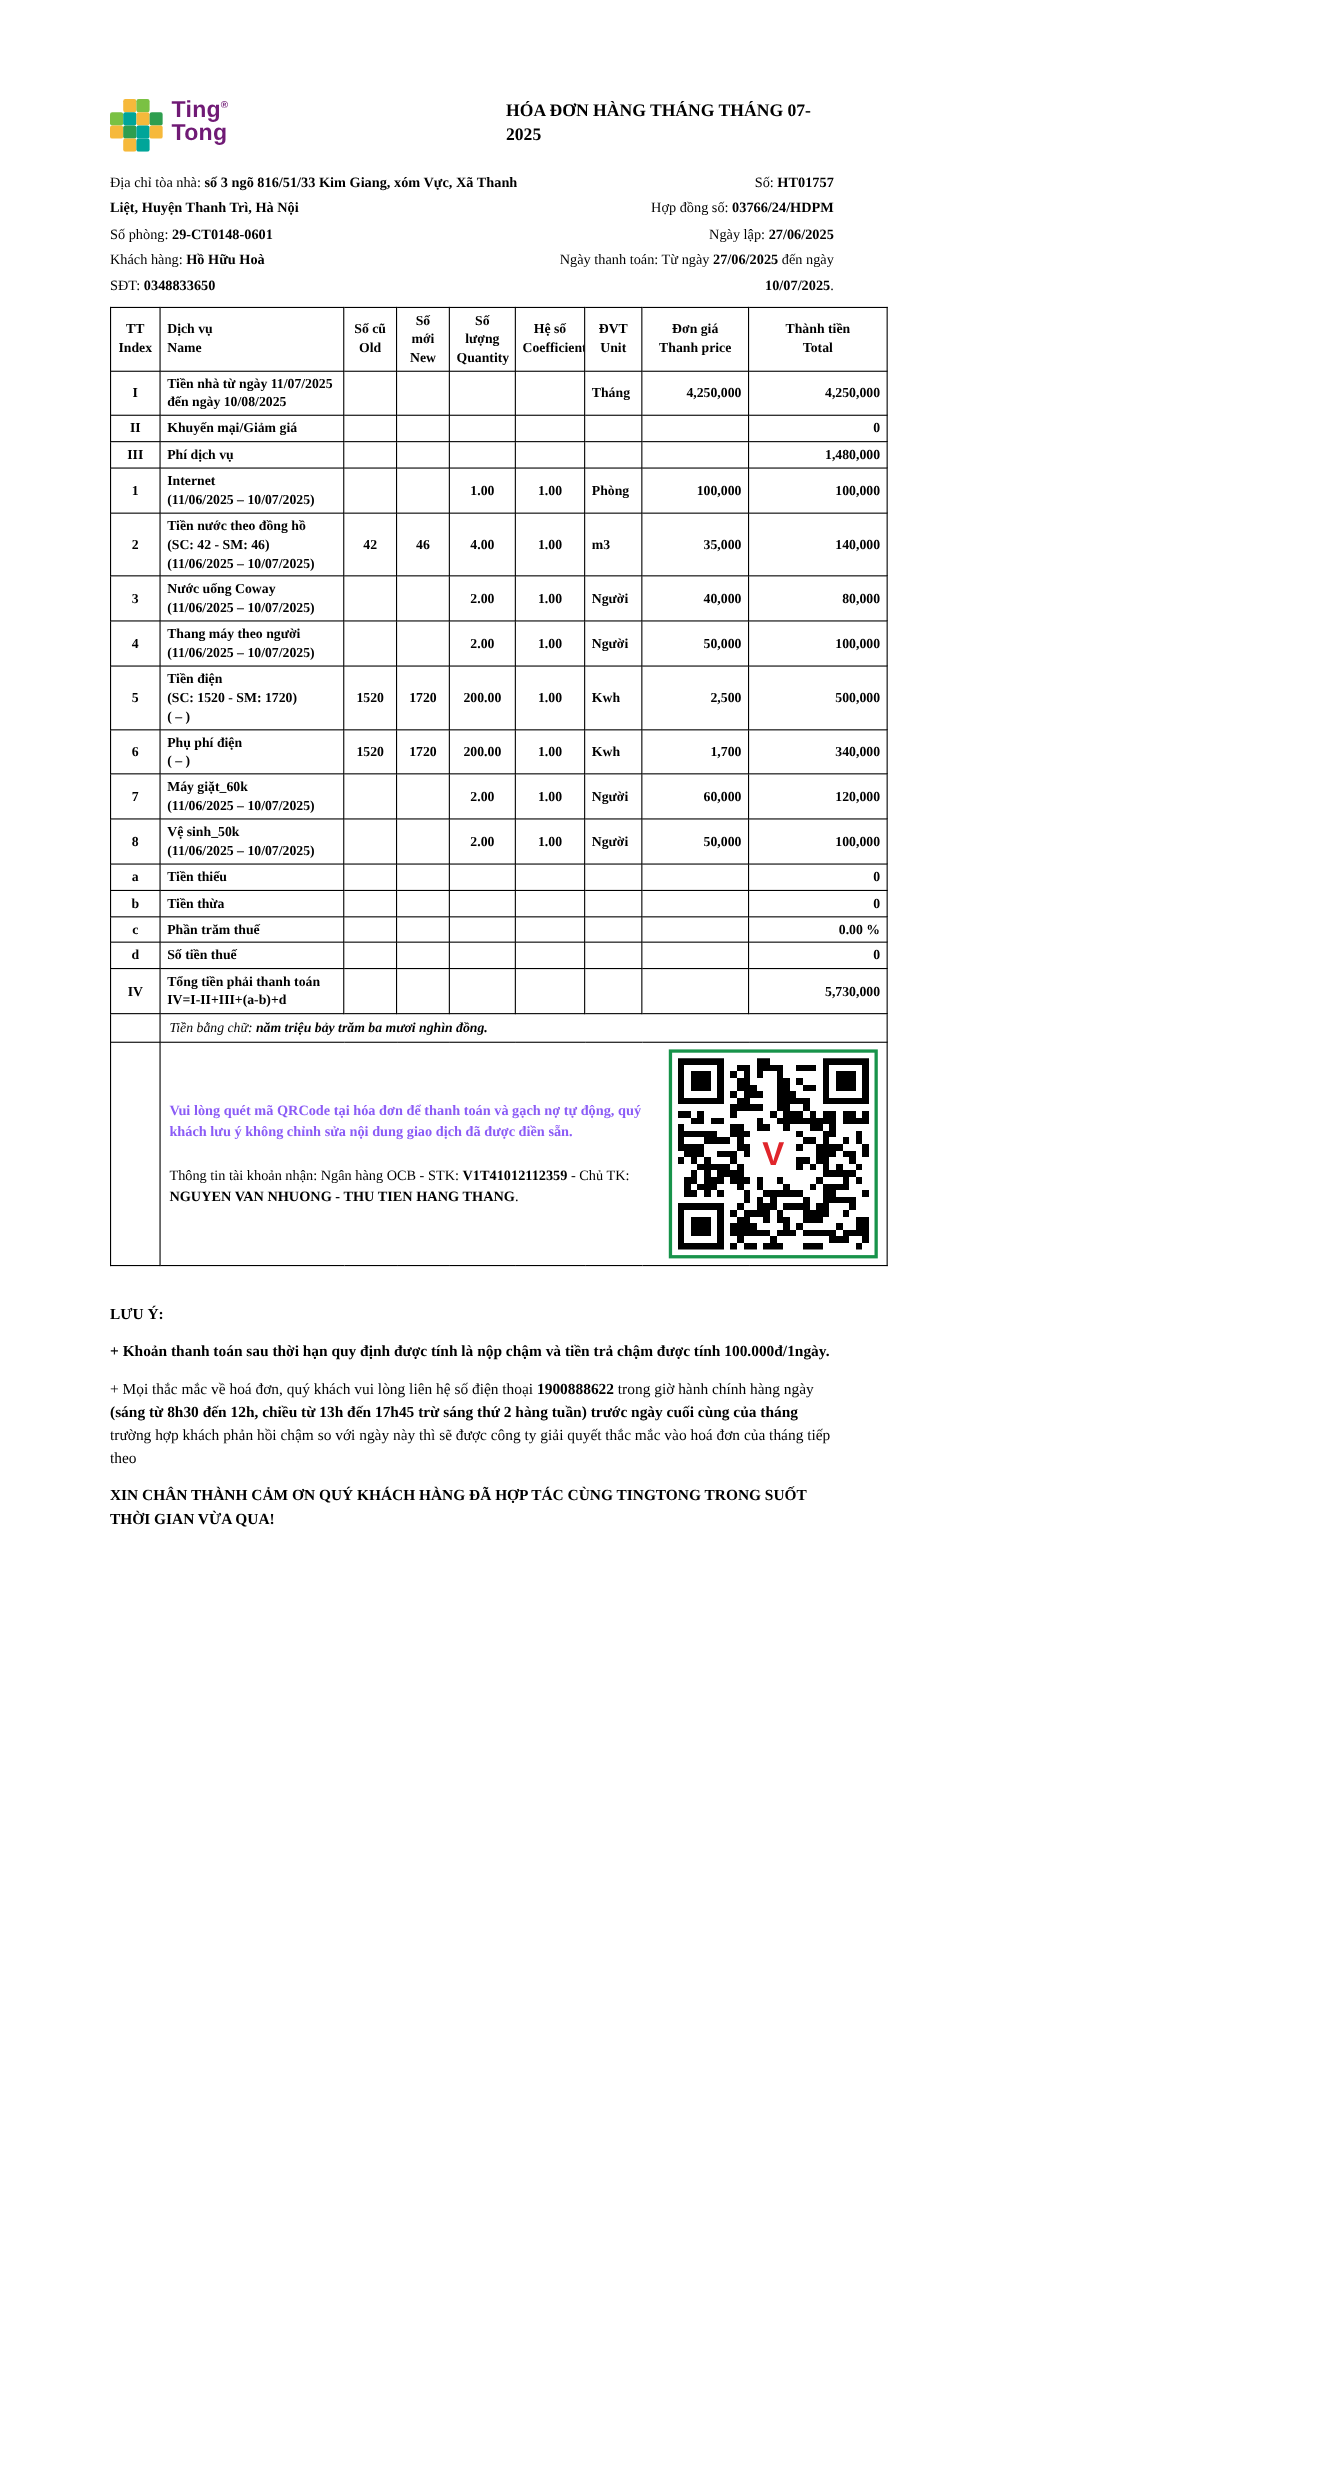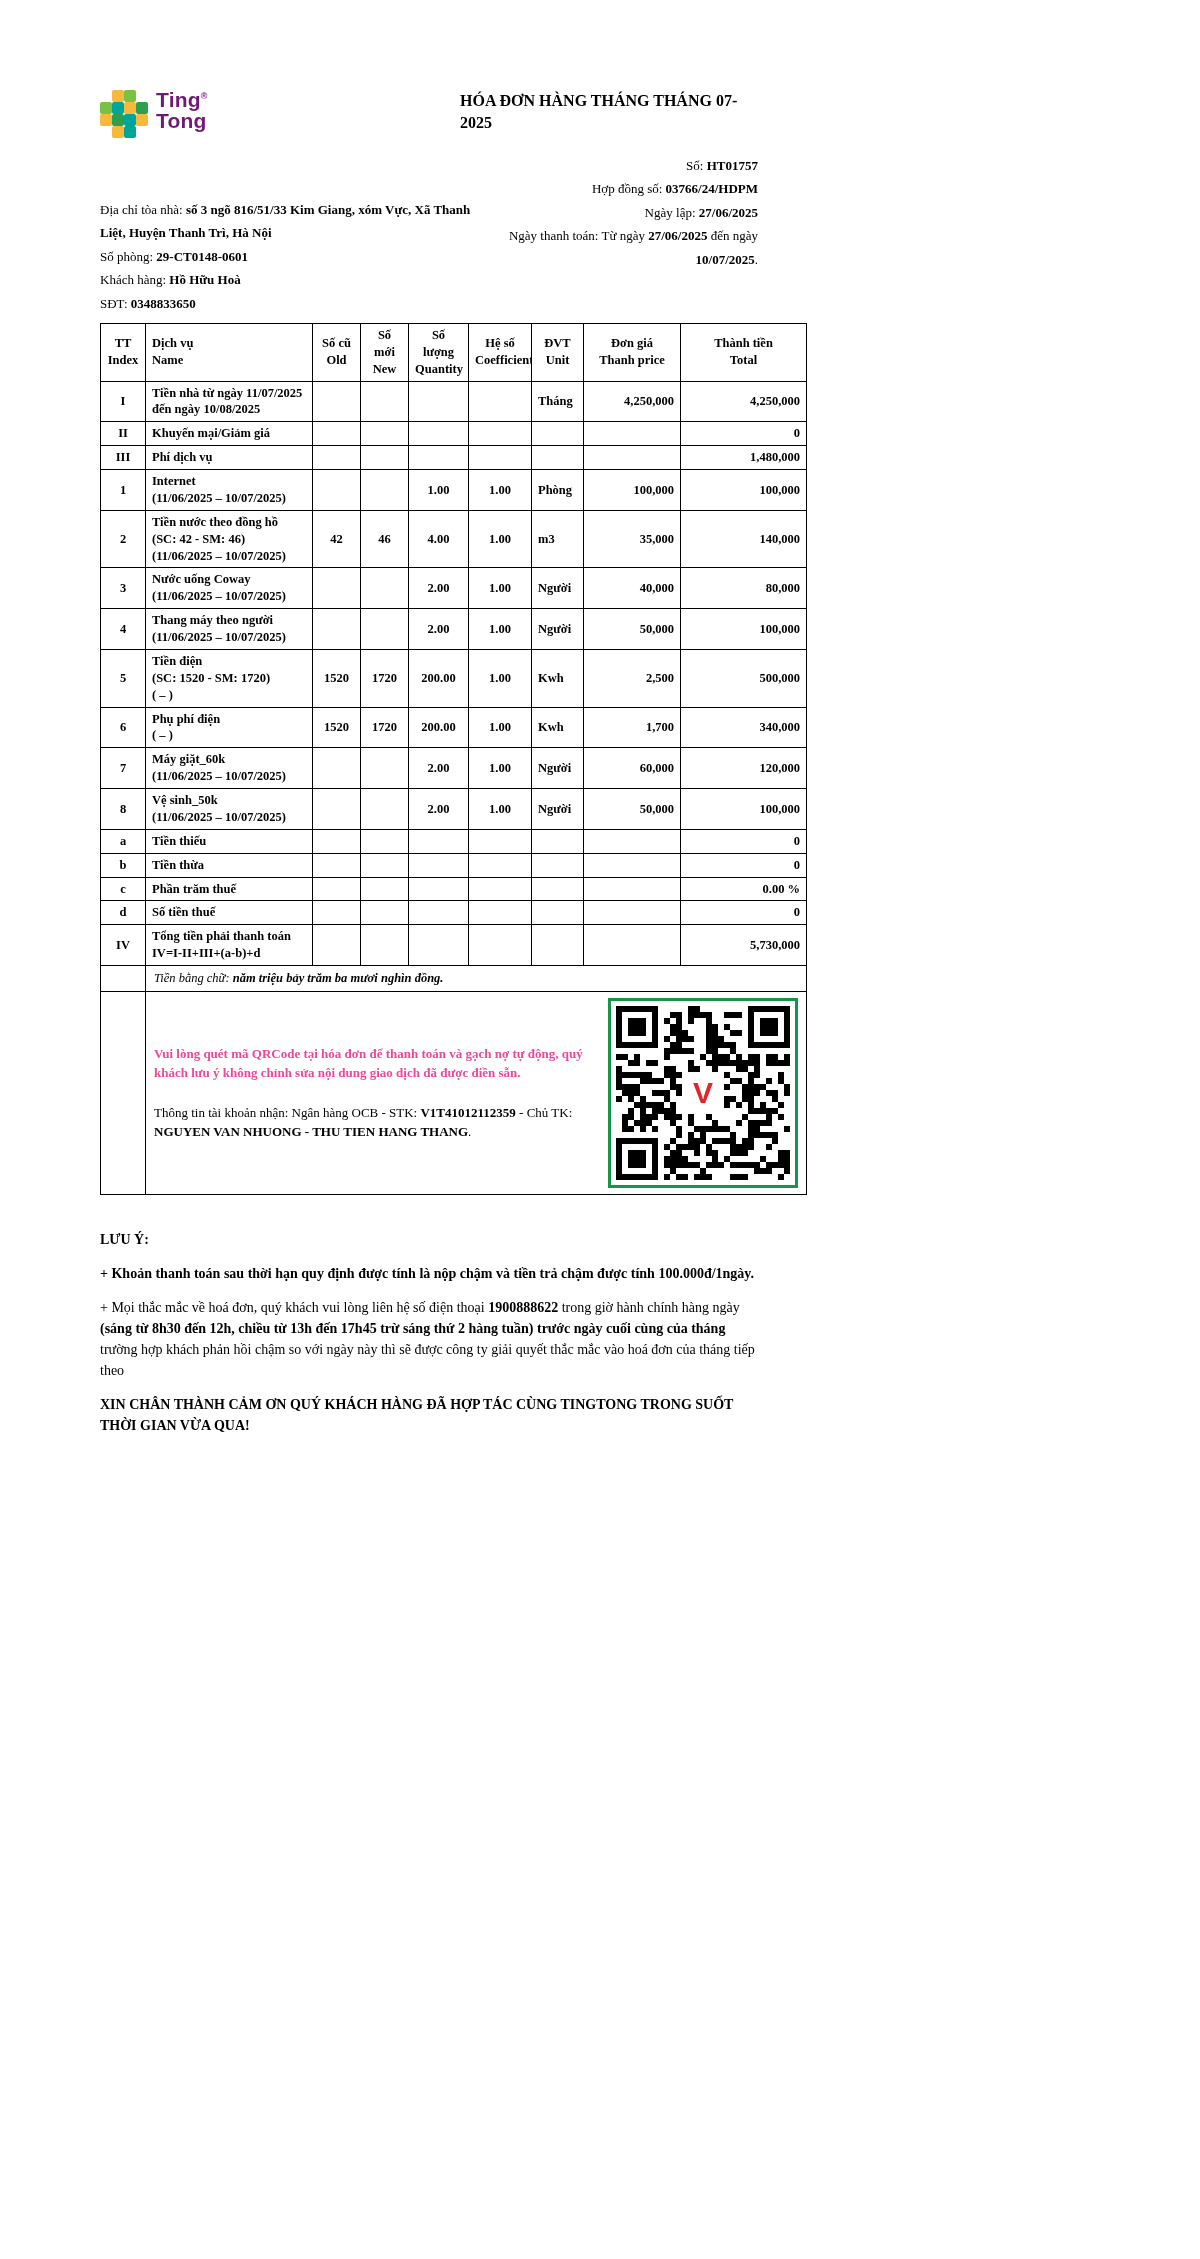--- a/index.html
+++ b/index.html
@@ -19,21 +19,21 @@
     color: #701a75; font-size: 21px; line-height: 0.98; letter-spacing: 0.2px;
   }
   .logo-text .reg { font-size: 9px; vertical-align: super; }
   .doc-title {
     width: 300px; margin-right: 46px; 
     font-weight: bold; font-size: 16px; line-height: 1.35;
   }
 
   
   .info { display: flex; margin-top: 16px; font-size: 13px; }
-  .info-left { width: 372px; line-height: 1.8; margin-top: 44px; }
+  .info-left { width: 372px; line-height: 1.8; }
   .info-right { flex: 1; text-align: right; padding-right: 48px; line-height: 1.8; }
   .b { font-weight: bold; }
 
   
   table.invoice {
     border-collapse: collapse; table-layout: fixed; width: 706px;
     margin-top: 8px; font-size: 12.5px; font-weight: bold;
   }
   table.invoice th, table.invoice td {
     border: 1px solid #000; padding: 3px 6px; vertical-align: middle;
@@ -46,21 +46,21 @@
   td.c-old, td.c-new, td.c-qty, td.c-coef { text-align: center; }
   td.c-unit { text-align: left; }
   td.c-price, td.c-total { text-align: right; padding-right: 5px; }
 
   tr.words-row td { font-weight: normal; font-style: italic; padding: 4px 8px; }
   tr.words-row .amt { font-weight: bold; }
 
   tr.qr-row td.qr-cell { height: 196px; padding: 6px 8px; font-weight: normal; }
   .qr-flex { display: flex; align-items: center; justify-content: space-between; }
   .qr-text { width: 442px; font-size: 13px; line-height: 1.5; }
-  .qr-notice { color: #ec4899; font-weight: bold; margin: 0 0 20px 0; }
+  .qr-notice { color: #8b5cf6; font-weight: bold; margin: 0 0 20px 0; }
   .qr-account { margin: 0; }
   .qr-code {
     flex: 0 0 auto; border: 3px solid #17934a; background: #fff;
     padding: 5px; width: 190px; height: 190px;
   }
 
   
   .notes { margin-top: 34px; width: 662px; font-size: 14px; line-height: 1.5; }
   .notes p { margin: 0 0 13px 0; }
   .notes .title { font-weight: bold; }

